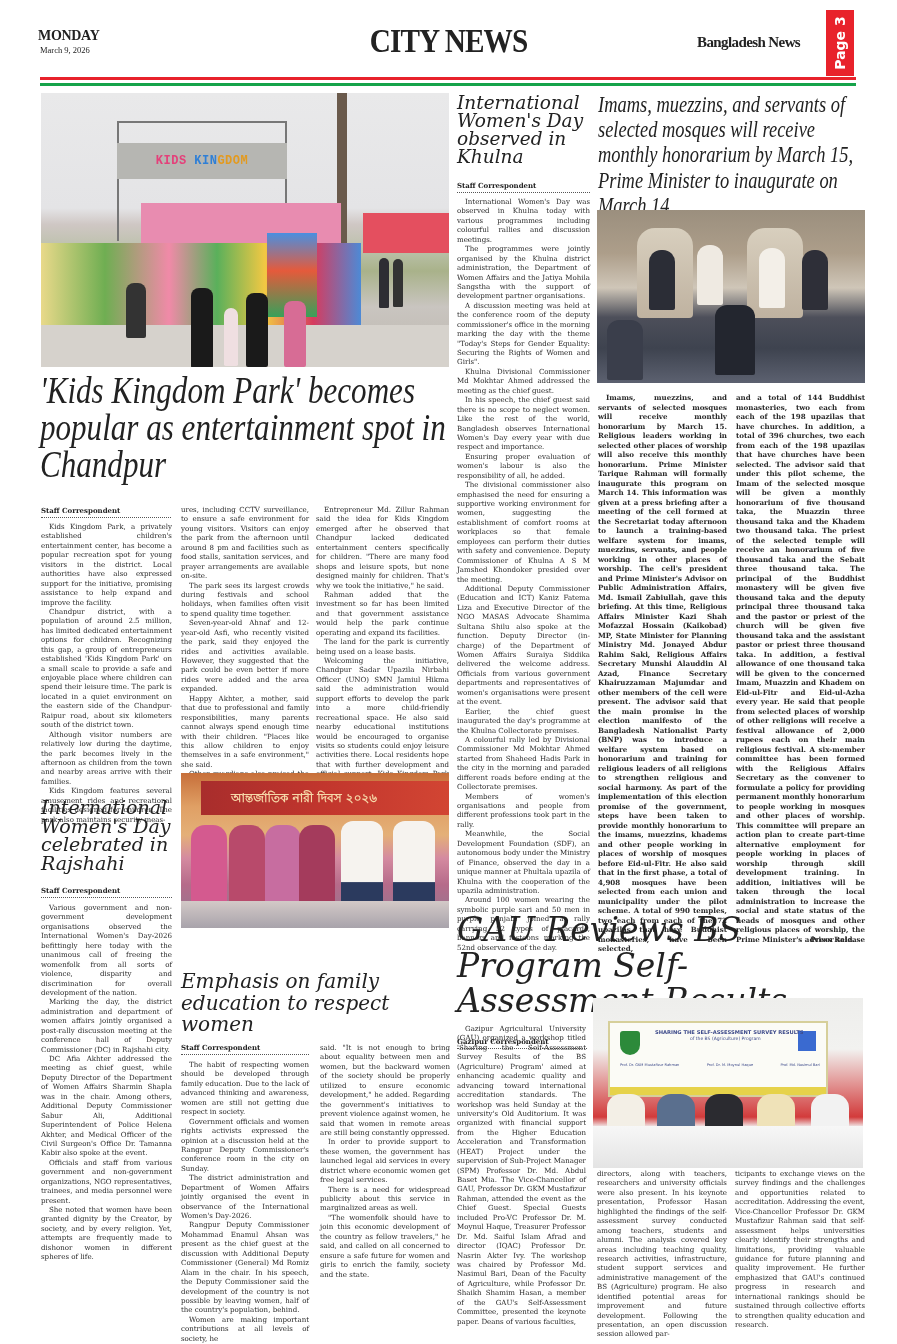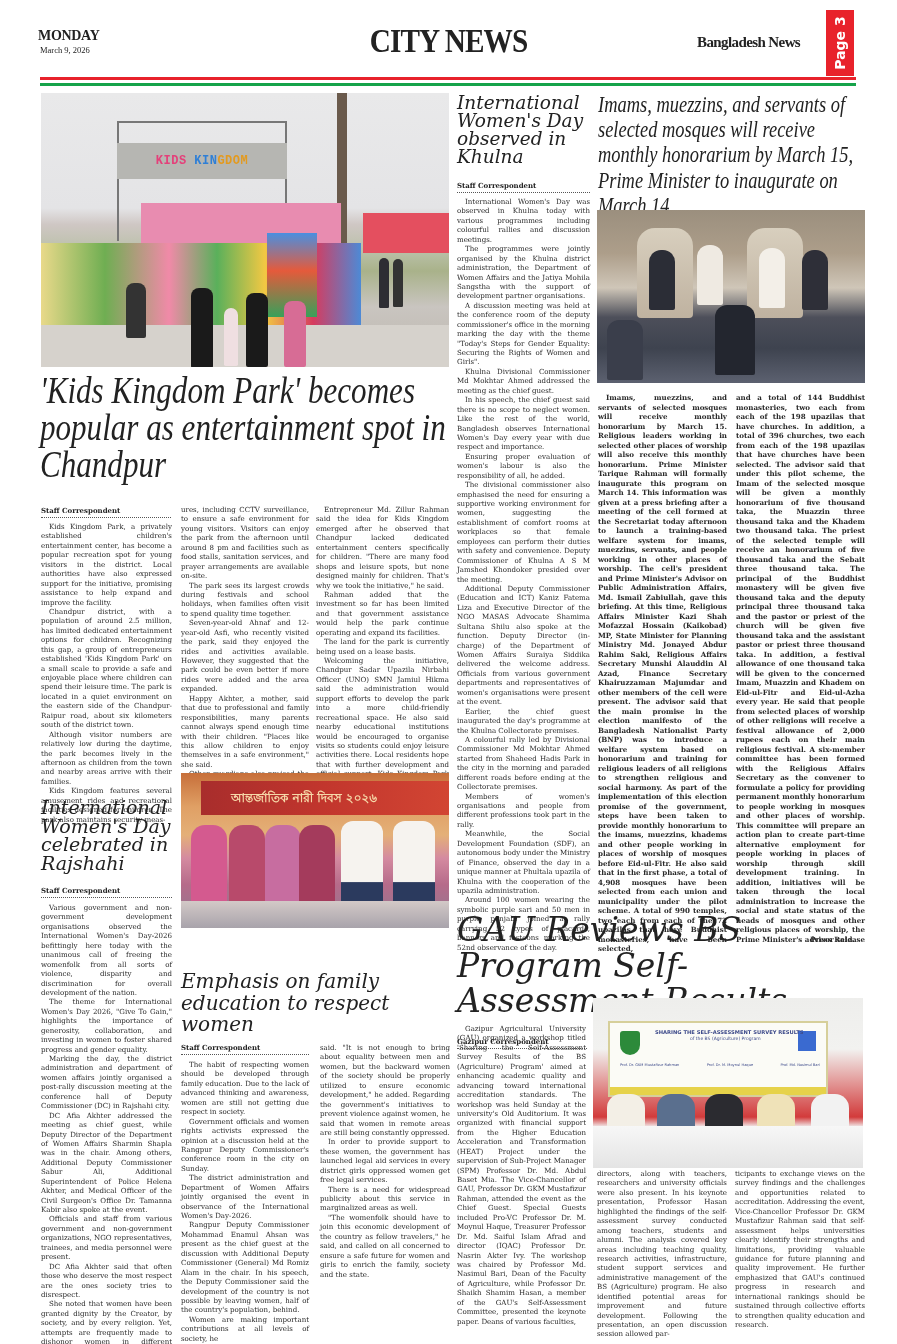--- a/index.html
+++ b/index.html
@@ -160,25 +160,23 @@
 </div>
 <div class="col" style="left:736px;top:393px;width:129px;font-weight:bold;font-size:7.1px;">
   <p class="noin">and a total of 144 Buddhist monasteries, two each from each of the 198 upazilas that have churches. In addition, a total of 396 churches, two each from each of the 198 upazilas that have churches have been selected. The advisor said that under this pilot scheme, the Imam of the selected mosque will be given a monthly honorarium of five thousand taka, the Muazzin three thousand taka and the Khadem two thousand taka. The priest of the selected temple will receive an honorarium of five thousand taka and the Sebait three thousand taka. The principal of the Buddhist monastery will be given five thousand taka and the deputy principal three thousand taka and the pastor or priest of the church will be given five thousand taka and the assistant pastor or priest three thousand taka. In addition, a festival allowance of one thousand taka will be given to the concerned Imam, Muazzin and Khadem on Eid-ul-Fitr and Eid-ul-Azha every year. He said that people from selected places of worship of other religions will receive a festival allowance of 2,000 rupees each on their main religious festival. A six-member committee has been formed with the Religious Affairs Secretary as the convener to formulate a policy for providing permanent monthly honorarium to people working in mosques and other places of worship. This committee will prepare an action plan to create part-time alternative employment for people working in places of worship through skill development training. In addition, initiatives will be taken through the local administration to increase the social and state status of the heads of mosques and other religious places of worship, the Prime Minister's advisor said.</p>
   <span class="credit">Press Release</span>
 </div>
 
 <div class="head" style="left:41px;top:798px;width:140px;font-size:19px;line-height:0.98;">International Women's Day celebrated in Rajshahi</div>
 <div class="byline" style="left:41px;top:886px;width:131px;">Staff Correspondent</div>
 <div class="col" style="left:41px;top:903px;width:131px;">
   <p>Various government and non-government development organisations observed the International Women's Day-2026 befittingly here today with the unanimous call of freeing the womenfolk from all sorts of violence, disparity and discrimination for overall development of the nation.</p>
-  <p>The theme for International Women's Day 2026, "Give To Gain," highlights the importance of generosity, collaboration, and investing in women to foster shared progress and gender equality.</p>
   <p>Marking the day, the district administration and department of women affairs jointly organised a post-rally discussion meeting at the conference hall of Deputy Commissioner (DC) in Rajshahi city.</p>
   <p>DC Afia Akhter addressed the meeting as chief guest, while Deputy Director of the Department of Women Affairs Sharmin Shapla was in the chair. Among others, Additional Deputy Commissioner Sabur Ali, Additional Superintendent of Police Helena Akhter, and Medical Officer of the Civil Surgeon's Office Dr. Tamanna Kabir also spoke at the event.</p>
   <p>Officials and staff from various government and non-government organizations, NGO representatives, trainees, and media personnel were present.</p>
-  <p>DC Afia Akhter said that often those who deserve the most respect are the ones society tries to disrespect.</p>
   <p>She noted that women have been granted dignity by the Creator, by society, and by every religion. Yet, attempts are frequently made to dishonor women in different spheres of life.</p>
 </div>
 
 <div class="photo photo-women">
   <div class="pw-banner">আন্তর্জাতিক নারী দিবস ২০২৬</div>
   <div class="pw-woman" style="left:10px;background:#d45a8f;"></div>
   <div class="pw-woman" style="left:48px;background:#b84a6b;"></div>
   <div class="pw-woman" style="left:84px;background:#c76da0;"></div>
   <div class="pw-woman" style="left:118px;background:#a43b5c;"></div>
   <div class="pw-man" style="left:160px;"></div>
@@ -190,21 +188,21 @@
 <div class="byline" style="left:181px;top:1043px;width:128px;">Staff Correspondent</div>
 <div class="col" style="left:181px;top:1060px;width:128px;">
   <p>The habit of respecting women should be developed through family education. Due to the lack of advanced thinking and awareness, women are still not getting due respect in society.</p>
   <p>Government officials and women rights activists expressed the opinion at a discussion held at the Rangpur Deputy Commissioner's conference room in the city on Sunday.</p>
   <p>The district administration and Department of Women Affairs jointly organised the event in observance of the International Women's Day-2026.</p>
   <p>Rangpur Deputy Commissioner Mohammad Enamul Ahsan was present as the chief guest at the discussion with Additional Deputy Commissioner (General) Md Romiz Alam in the chair. In his speech, the Deputy Commissioner said the development of the country is not possible by leaving women, half of the country's population, behind.</p>
   <p>Women are making important contributions at all levels of society, he</p>
 </div>
 <div class="col" style="left:320px;top:1043px;width:130px;">
   <p class="noin">said. "It is not enough to bring about equality between men and women, but the backward women of the society should be properly utilized to ensure economic development," he added. Regarding the government's initiatives to prevent violence against women, he said that women in remote areas are still being constantly oppressed.</p>
-  <p>In order to provide support to these women, the government has launched legal aid services in every district girls oppressed women get free legal services.</p>
+  <p>In order to provide support to these women, the government has launched legal aid services in every district where economic women get free legal services.</p>
   <p>There is a need for widespread publicity about this service in marginalized areas as well.</p>
   <p>"The womenfolk should have to join this economic development of the country as fellow travelers," he said, and called on all concerned to ensure a safe future for women and girls to enrich the family, society and the state.</p>
 </div>
 
 <div class="head" style="left:457px;top:912px;width:420px;font-size:33px;line-height:1.08;">GAU Reviews BS Program Self-Assessment Results</div>
 <div class="byline" style="left:457px;top:1037px;width:130px;">Gazipur Correspondent</div>
 <div class="col" style="left:457px;top:1024px;width:129px;">
   <p>Gazipur Agricultural University (GAU) organized a workshop titled 'Sharing the Self-Assessment Survey Results of the BS (Agriculture) Program' aimed at enhancing academic quality and advancing toward international accreditation standards. The workshop was held Sunday at the university's Old Auditorium. It was organized with financial support from the Higher Education Acceleration and Transformation (HEAT) Project under the supervision of Sub-Project Manager (SPM) Professor Dr. Md. Abdul Baset Mia. The Vice-Chancellor of GAU, Professor Dr. GKM Mustafizur Rahman, attended the event as the Chief Guest. Special Guests included Pro-VC Professor Dr. M. Moynul Haque, Treasurer Professor Dr. Md. Saiful Islam Afrad and director (IQAC) Professor Dr. Nasrin Akter Ivy. The workshop was chaired by Professor Md. Nasimul Bari, Dean of the Faculty of Agriculture, while Professor Dr. Shaikh Shamim Hasan, a member of the GAU's Self-Assessment Committee, presented the keynote paper. Deans of various faculties,</p>
 </div>
 

